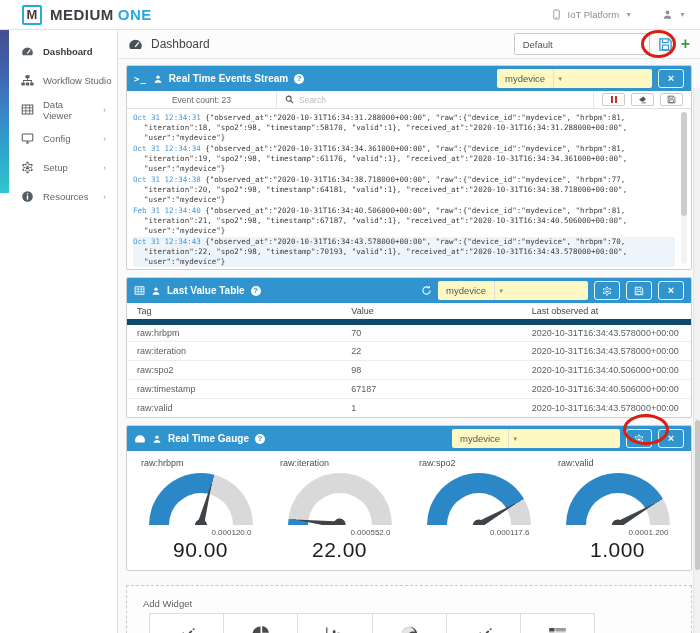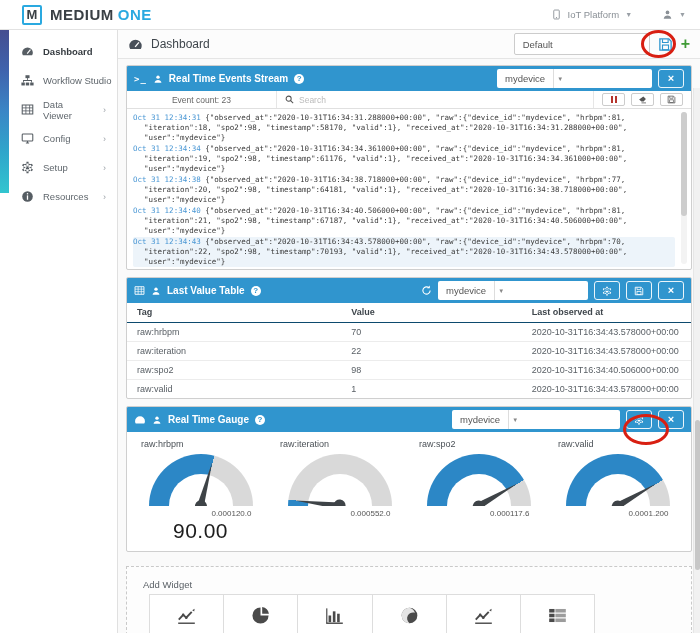--- a/index.html
+++ b/index.html
@@ -34,21 +34,21 @@
   .dash-input{width:136px;height:22px;border:1px solid #ccc;border-radius:2px;font-size:9.5px;color:#555;padding:0 8px;background:#fff;display:flex;align-items:center}
   .plus{color:#3f9b35;font-size:16px;font-weight:bold;line-height:1}
   .content{padding:6px 8px 0 8px}
   
   .panel{border:1px solid #cfcfcf;border-radius:2px;background:#fff;margin-bottom:7px;overflow:hidden}
   .p-hdr{height:25px;background:var(--accent);display:flex;align-items:center;padding:0 7px;color:#fff;gap:6px}
   .p-hdr .ttl{font-size:10px;font-weight:700;white-space:nowrap}
   .term{font-family:"DejaVu Sans Mono",monospace;font-size:9px;font-weight:bold;letter-spacing:1px}
   .help{width:10px;height:10px;border-radius:50%;background:#fff;color:var(--accent);font-size:8px;font-weight:bold;display:flex;align-items:center;justify-content:center}
   .hdr-right{margin-left:auto;display:flex;align-items:center;gap:6px}
-  .hsel{background:#ffffff;height:19px;border-radius:2px;display:flex;align-items:stretch;overflow:hidden}
+  .hsel{background:#fef9c3;height:19px;border-radius:2px;display:flex;align-items:stretch;overflow:hidden}
   .hsel .val{font-size:9.5px;color:#555;display:flex;align-items:center;padding:0 8px}
   .hsel .cbox{width:13px;border-left:1px solid #ddd;display:flex;align-items:center;justify-content:center;color:#888;font-size:6px}
   .hbtn{height:19px;min-width:26px;border:1px solid rgba(255,255,255,.9);border-radius:3px;display:flex;align-items:center;justify-content:center;color:#fff;background:transparent;padding:0 6px}
   .hbtn svg{width:10px;height:10px}
   .hbtn .x{font-size:11px;font-weight:bold;line-height:1}
   
   .ev-toolbar{height:18px;border-bottom:1px solid #e0e0e0;display:flex;align-items:stretch}
   .ev-count{width:150px;display:flex;align-items:center;justify-content:center;font-size:8.5px;color:#666;border-right:1px solid #e6e6e6}
   .srch{flex:1;display:flex;align-items:center;gap:5px;padding:0 8px;border-right:1px solid #e6e6e6}
   .srch svg{width:9px;height:9px;color:#555}
@@ -60,21 +60,21 @@
   .tbtn svg{width:9px;height:9px;color:#555}
   
   .log{position:relative;height:160px;padding:4px 16px 0 6px;font-family:"DejaVu Sans Mono",monospace;font-size:7.5px;line-height:10px;overflow:hidden}
   .entry{padding-left:11px;text-indent:-11px;margin-bottom:1px;color:#3b3b3b;border-radius:2px}
   .entry .t{color:var(--logtime)}
   .entry.hl{background:#edf4fa}
   .vscroll{position:absolute;right:4px;top:3px;width:6px;height:152px;background:#f3f3f3;border-radius:3px}
   .vscroll .thumb{position:absolute;top:0;left:0;width:6px;height:104px;background:#cdcdcd;border-radius:3px}
   
   .lv-table{width:100%;border-collapse:collapse;font-size:9px}
-  .lv-table th{text-align:left;color:#3f464c;font-weight:bold;height:19px;padding-left:10px;border-bottom:1px solid #0c4a6e}
+  .lv-table th{text-align:left;color:#3f464c;font-weight:normal;height:19px;padding-left:10px;border-bottom:6px solid #0c4a6e}
   .lv-table td{color:#5a6066;height:19px;padding-left:10px;border-bottom:1px solid #ececec}
   .lv-table tr:last-child td{border-bottom:none}
   .c1{width:38%}.c2{width:32%}.c3{width:30%}
   
   .g-row{display:flex;padding:7px 4px 8px 4px}
   .g-col{width:25%;padding:0 10px}
   .g-label{font-size:9px;color:#4a5056;margin-bottom:5px}
   .g-wrap{width:104px;margin:0 auto}
   .g-arc{position:relative;width:104px;height:52px;border-radius:104px 104px 0 0;overflow:hidden;--pct:.5;
     background:conic-gradient(from 270deg at 50% 100%, var(--gauge-fill) 0deg calc(var(--pct)*180deg), var(--gauge-track) calc(var(--pct)*180deg) 180deg)}
@@ -315,21 +315,21 @@
                 <svg>
                   <use href="#i-floppy"></use>
                 </svg>
               </div>
           </div>
         </div>
         <div class="log">
           <div class="entry"><span class="t">Oct 31 12:34:31</span> <span>{"observed_at":"2020-10-31T16:34:31.288000+00:00", "raw":{"device_id":"mydevice", "hrbpm":81, "iteration":18, "spo2":98, "timestamp":58170, "valid":1}, "received_at":"2020-10-31T16:34:31.288000+00:00", "user":"mydevice"}</span></div>
           <div class="entry"><span class="t">Oct 31 12:34:34</span> <span>{"observed_at":"2020-10-31T16:34:34.361000+00:00", "raw":{"device_id":"mydevice", "hrbpm":81, "iteration":19, "spo2":98, "timestamp":61176, "valid":1}, "received_at":"2020-10-31T16:34:34.361000+00:00", "user":"mydevice"}</span></div>
           <div class="entry"><span class="t">Oct 31 12:34:38</span> <span>{"observed_at":"2020-10-31T16:34:38.718000+00:00", "raw":{"device_id":"mydevice", "hrbpm":77, "iteration":20, "spo2":98, "timestamp":64181, "valid":1}, "received_at":"2020-10-31T16:34:38.718000+00:00", "user":"mydevice"}</span></div>
-          <div class="entry"><span class="t">Oct 31 12:34:40</span> <span>{"observed_at":"2020-10-31T16:34:40.506000+00:00", "raw":{"device_id":"mydevice", "hrbpm":81, "iteration":21, "spo2":98, "timestamp":67187, "valid":1}, "received_at":"2020-10-31T16:34:40.506000+00:00", "user":"mydevice"}</span></div>
+          <div class="entry"><span class="t">Feb 31 12:34:40</span> <span>{"observed_at":"2020-10-31T16:34:40.506000+00:00", "raw":{"device_id":"mydevice", "hrbpm":81, "iteration":21, "spo2":98, "timestamp":67187, "valid":1}, "received_at":"2020-10-31T16:34:40.506000+00:00", "user":"mydevice"}</span></div>
           <div class="entry hl"><span class="t">Oct 31 12:34:43</span> <span>{"observed_at":"2020-10-31T16:34:43.578000+00:00", "raw":{"device_id":"mydevice", "hrbpm":70, "iteration":22, "spo2":98, "timestamp":70193, "valid":1}, "received_at":"2020-10-31T16:34:43.578000+00:00", "user":"mydevice"}</span></div>
           <div class="vscroll">
               <div class="thumb"></div>
             </div>
         </div>
       </div>
 
       <div class="panel">
         <div class="p-hdr">
           <svg style="width:11px;height:11px;color:#fff">
@@ -381,20 +381,25 @@
                 <td>raw:iteration</td>
                 <td>22</td>
                 <td>2020-10-31T16:34:43.578000+00:00</td>
               </tr>
             <tr>
                 <td>raw:spo2</td>
                 <td>98</td>
                 <td>2020-10-31T16:34:40.506000+00:00</td>
               </tr>
             <tr>
+                <td>raw:timestamp</td>
+                <td>67187</td>
+                <td>2020-10-31T16:34:40.506000+00:00</td>
+              </tr>
+            <tr>
                 <td>raw:valid</td>
                 <td>1</td>
                 <td>2020-10-31T16:34:43.578000+00:00</td>
               </tr>
           </tbody>
         </table>
       </div>
 
       <div class="panel">
         <div class="p-hdr">
@@ -438,20 +443,21 @@
           <div class="g-col">
             <div class="g-label">raw:iteration</div>
             <div class="g-wrap">
               <div class="g-arc" style="--pct: 0.03985507246376811;">
                   <div class="g-needle"></div>
                 </div>
               <div class="g-minmax">
                   <span>0.000</span>
                   <span>552.0</span>
                 </div>
+              <div class="g-value">22.00</div>
             </div>
           </div>
           <div class="g-col">
             <div class="g-label">raw:spo2</div>
             <div class="g-wrap">
               <div class="g-arc" style="--pct: 0.8333333333333334;">
                   <div class="g-needle"></div>
                 </div>
               <div class="g-minmax">
                   <span>0.000</span>
@@ -462,20 +468,21 @@
           <div class="g-col">
             <div class="g-label">raw:valid</div>
             <div class="g-wrap">
               <div class="g-arc" style="--pct: 0.8333333333333334;">
                   <div class="g-needle"></div>
                 </div>
               <div class="g-minmax">
                   <span>0.000</span>
                   <span>1.200</span>
                 </div>
+              <div class="g-value">1.000</div>
             </div>
           </div>
         </div>
       </div>
 
       <div class="addw">
         <div class="lbl">Add Widget</div>
         <div class="w-row">
           <div class="w-cell">
               <svg>

